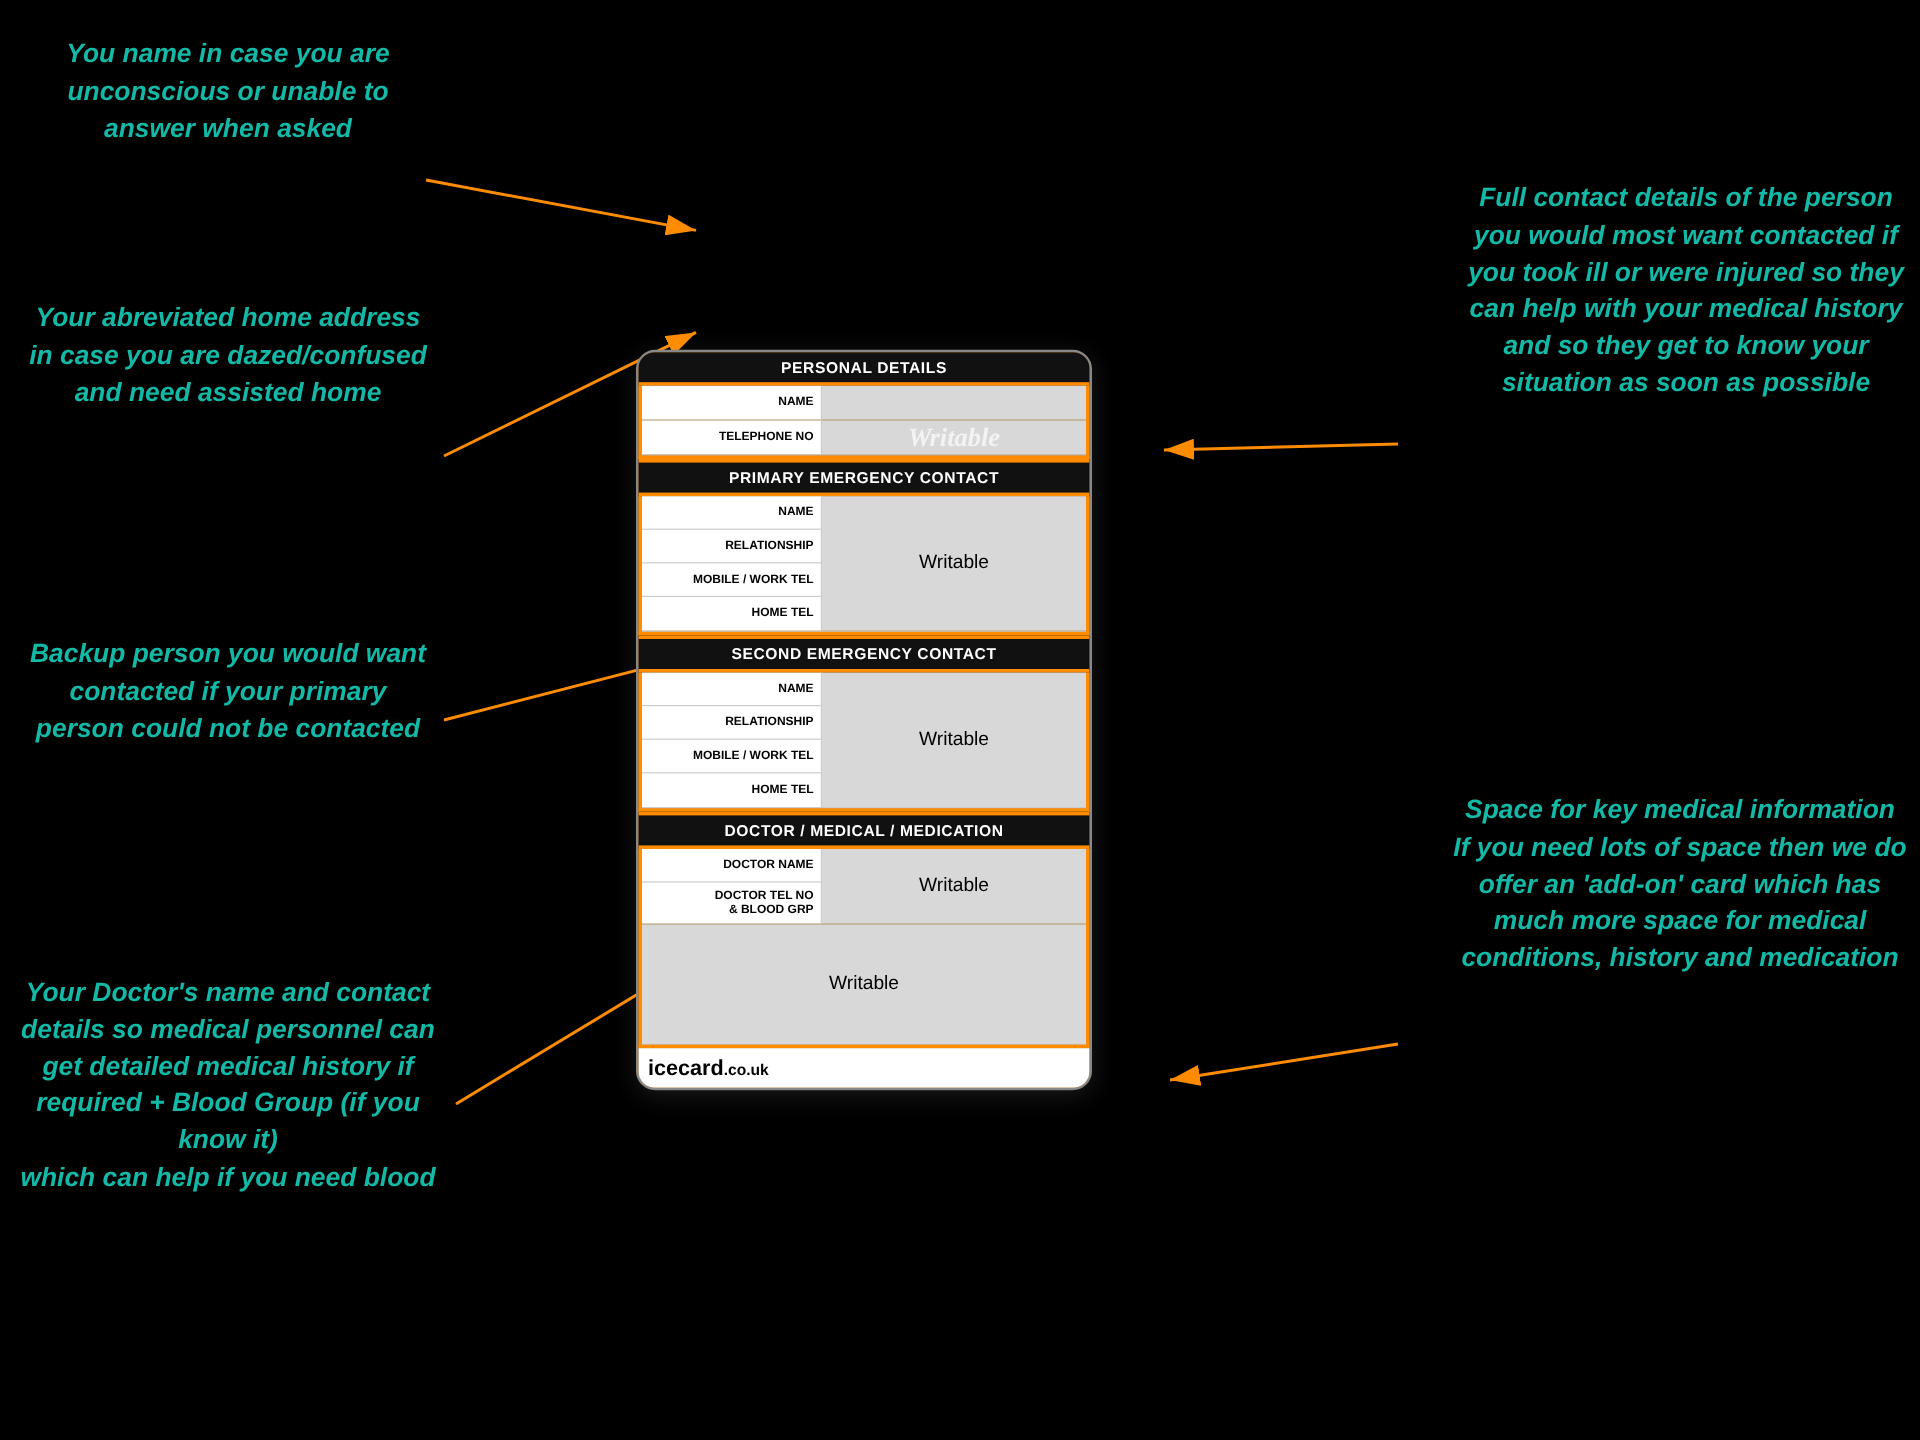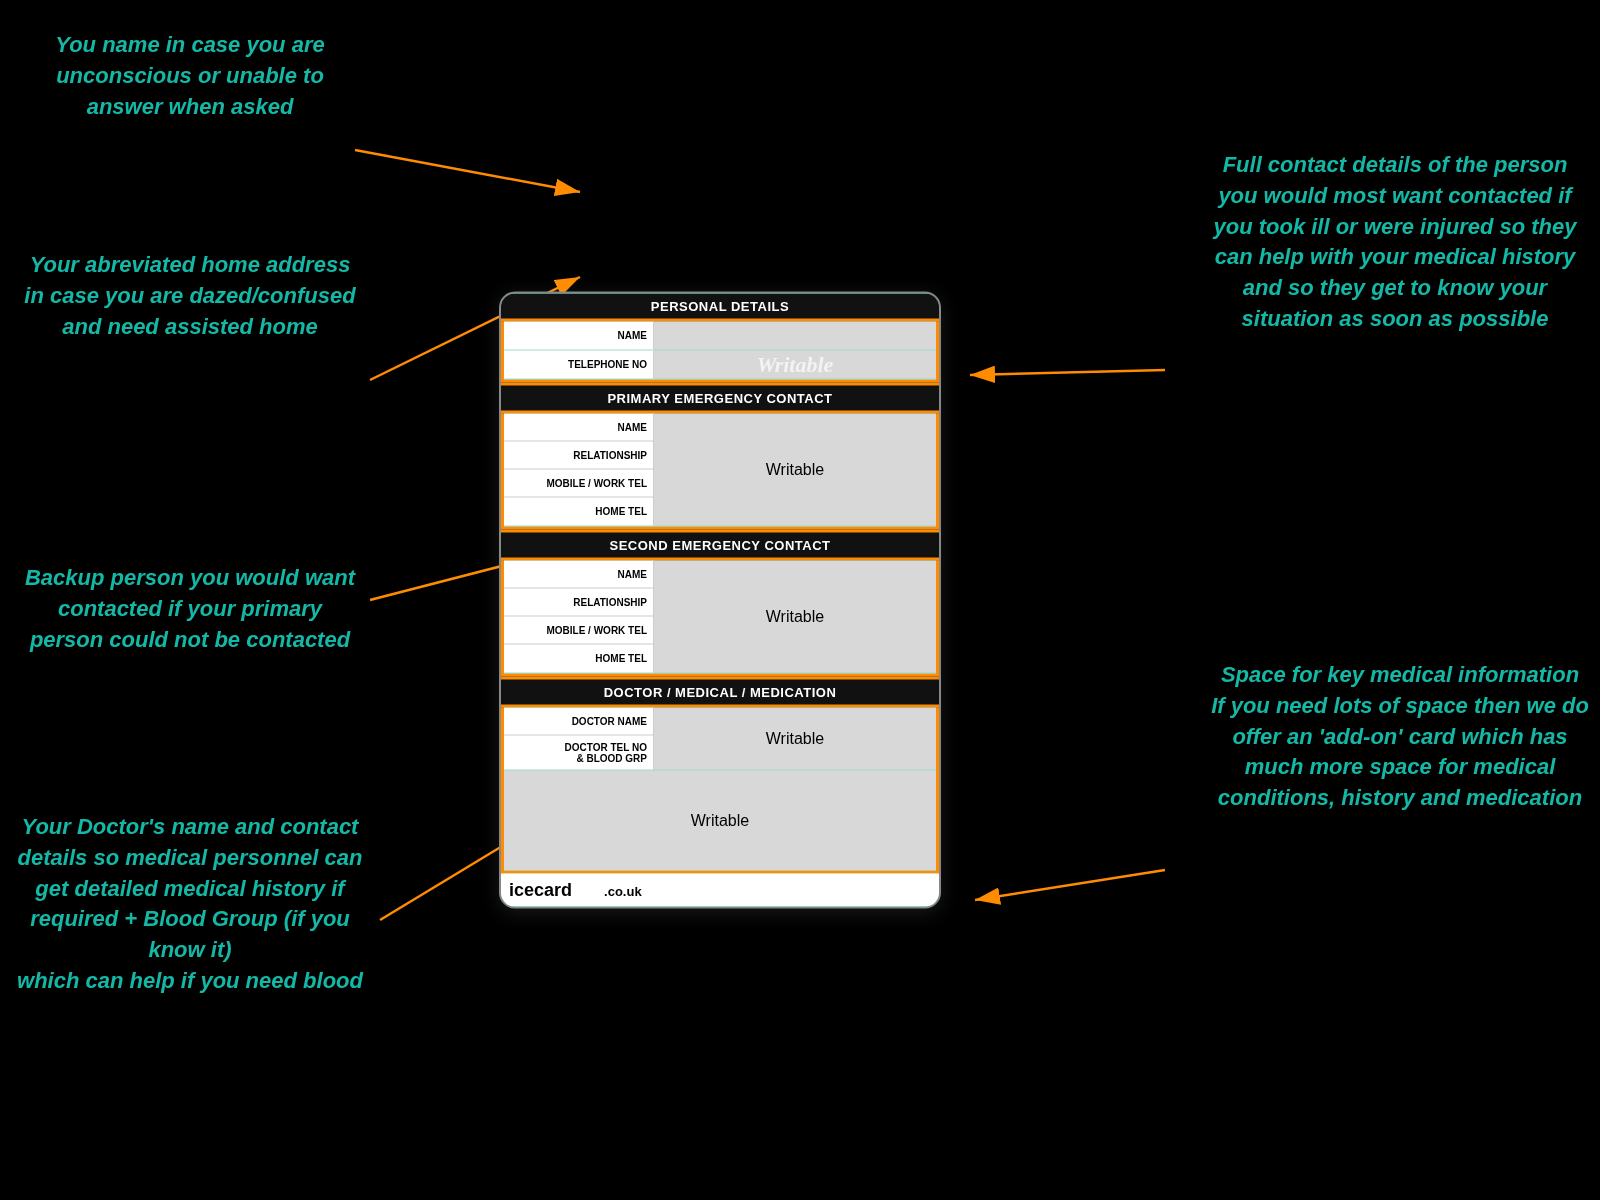--- a/index.html
+++ b/index.html
@@ -26,22 +26,22 @@
     
     .card-wrapper {
       position: absolute;
       left: 50%;
       top: 50%;
       transform: translate(-50%, -50%);
       margin-left: -80px;
     }
 
     .card {
-      width: 442px;
-      background: #5eead4;
+      width: 380px;
+      background: #a16207;
       border-radius: 16px;
       border: 2px solid #888;
       overflow: hidden;
       box-shadow: 0 4px 20px rgba(255,255,255,0.1);
     }
 
     .section-header {
       background: #111;
       color: #fff;
       text-align: center;
@@ -143,21 +143,20 @@
     }
 
     .card-footer .brand {
       font-size: 18px;
       font-weight: bold;
       font-family: Arial, sans-serif;
     }
 
     .card-footer .brand span {
       font-size: 13px;
-      padding-left: 32px;
     }
 
     
     .orange-section {
       border: 3px solid #ff8c00;
       border-top: none;
       margin: 0;
     }
 
     
@@ -172,34 +171,33 @@
       top: 250px;
       left: 20px;
       width: 340px;
     }
 
     .ann-lower-left {
       top: 530px;
       left: 20px;
       width: 340px;
       text-align: center;
-      margin-top: 33px;
     }
 
     .ann-bottom-left {
       top: 780px;
       left: 10px;
       width: 360px;
       text-align: center;
       margin-top: 32px;
     }
 
     .ann-top-right {
       top: 150px;
-      right: 20px;
+      right: 10px;
       width: 370px;
       text-align: center;
     }
 
     .ann-bottom-right {
       top: 660px;
       right: 10px;
       width: 380px;
       text-align: center;
     }

